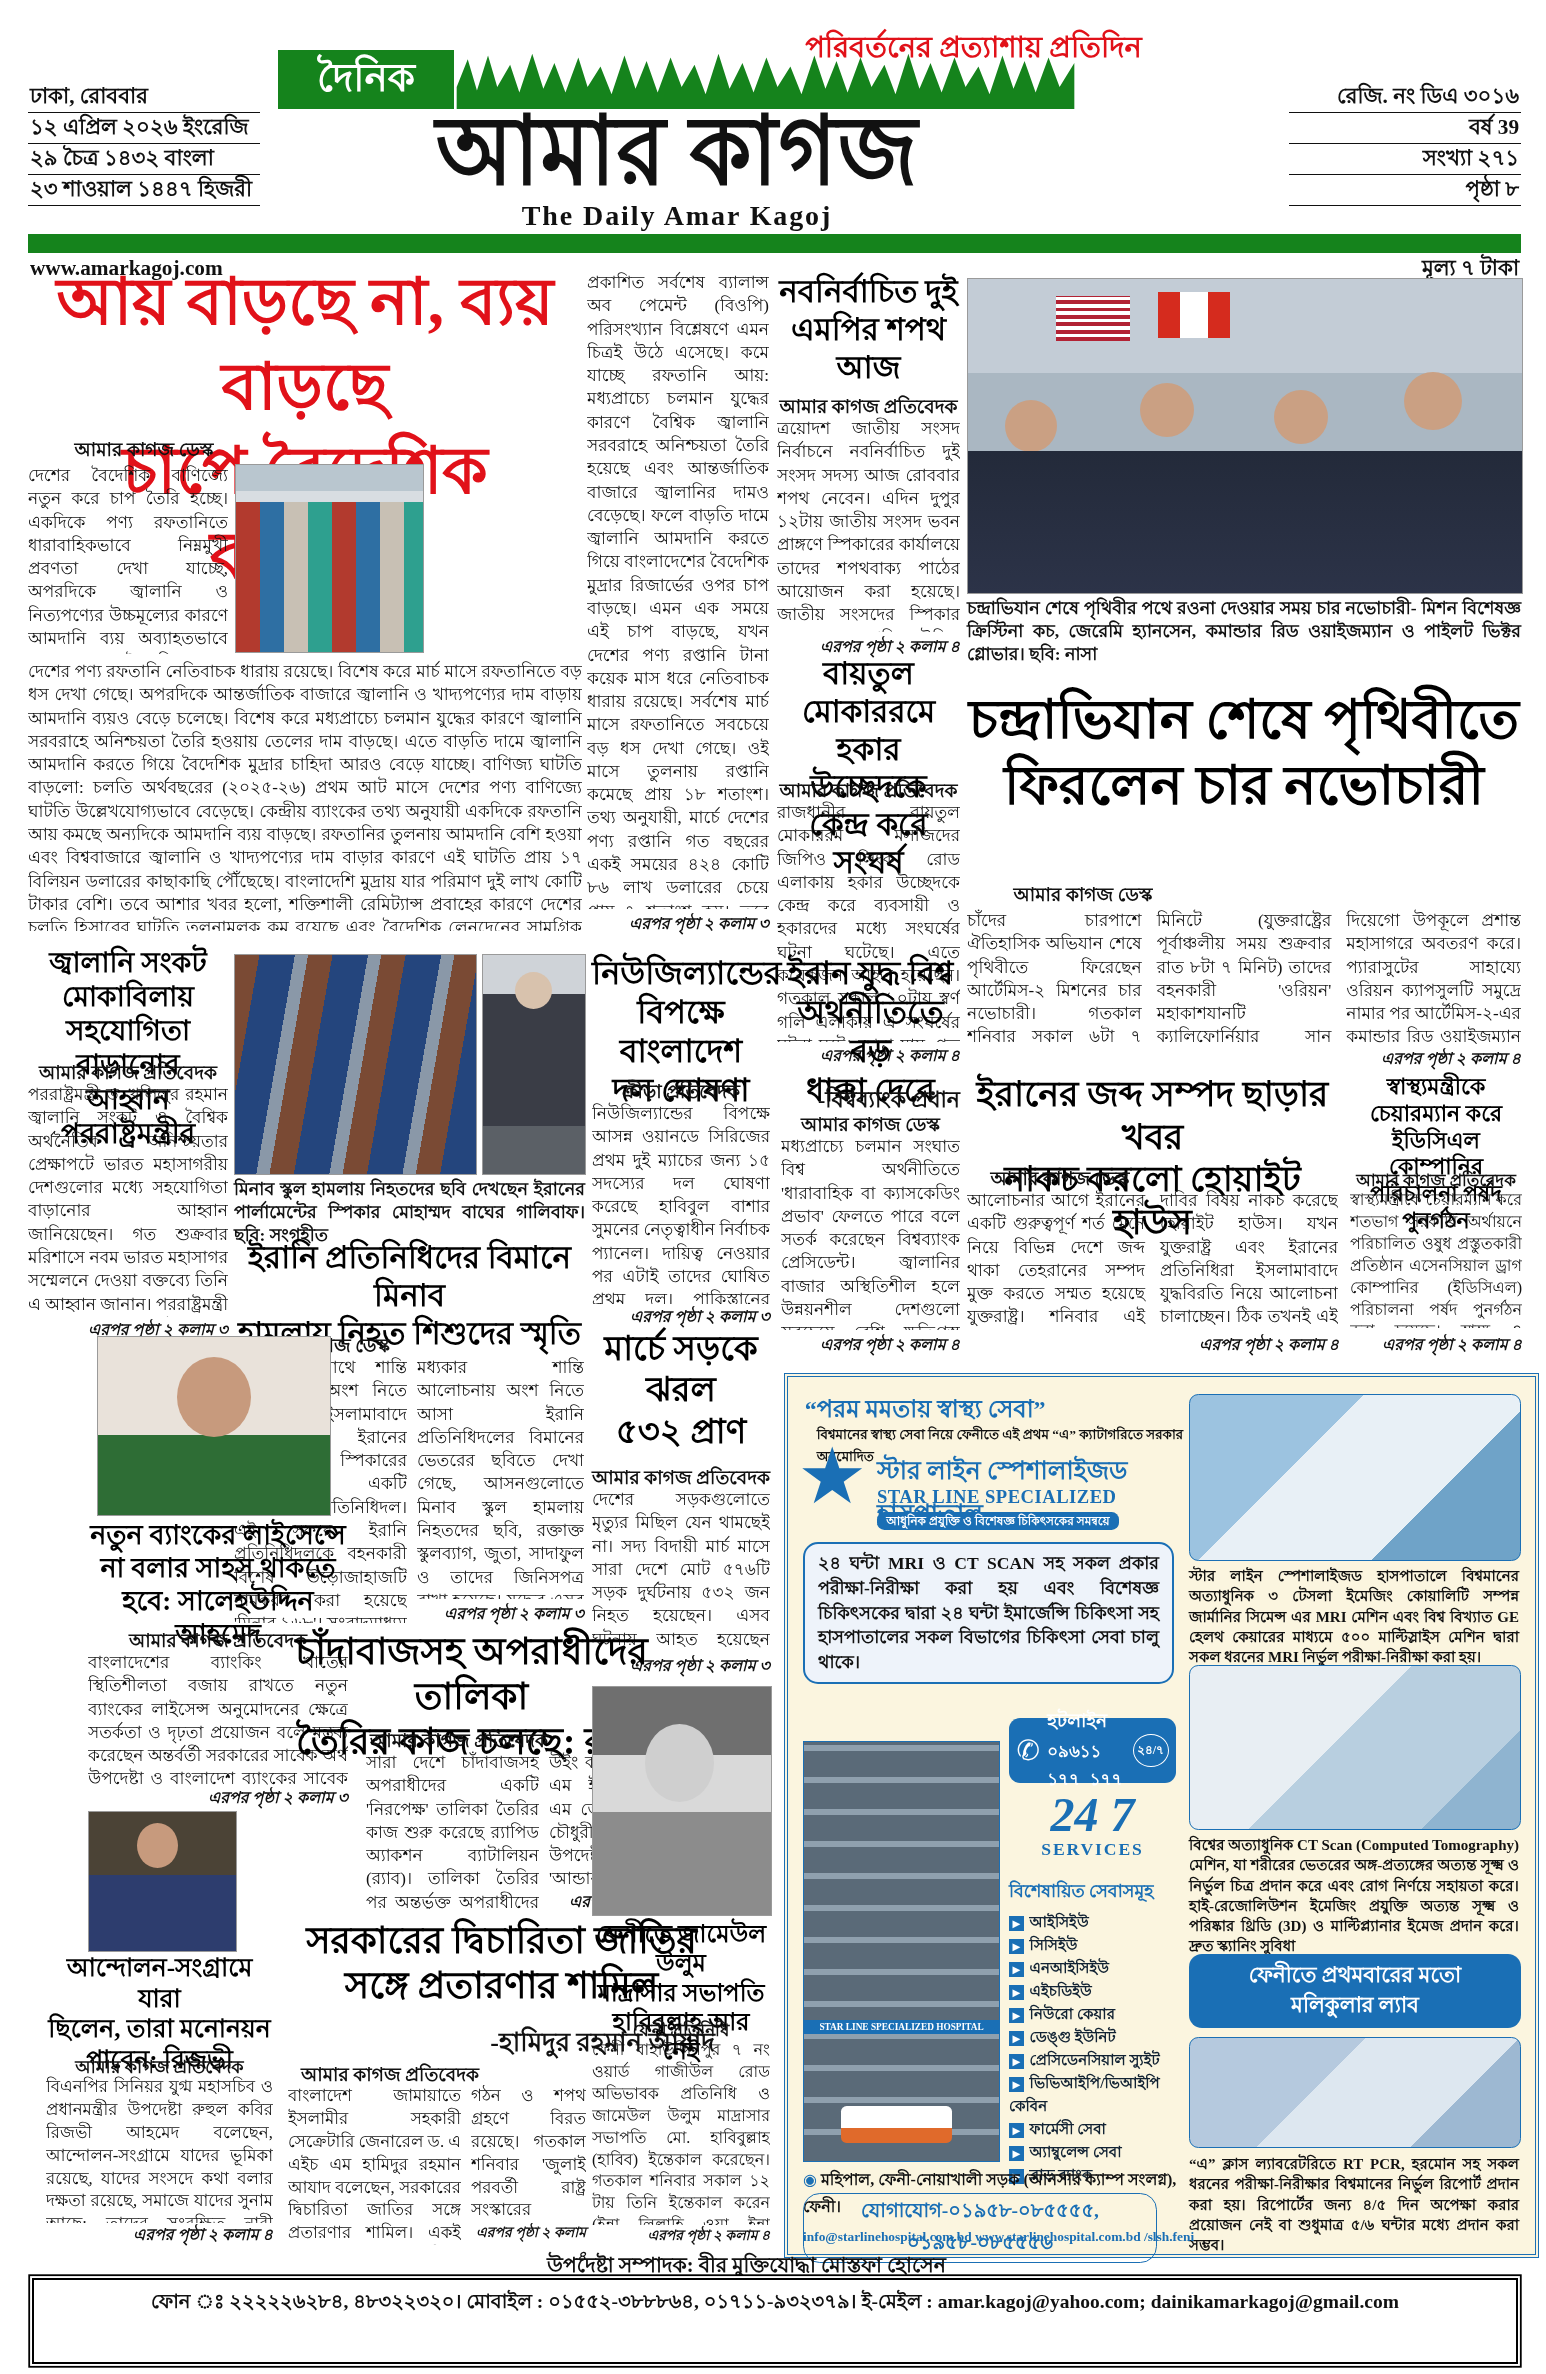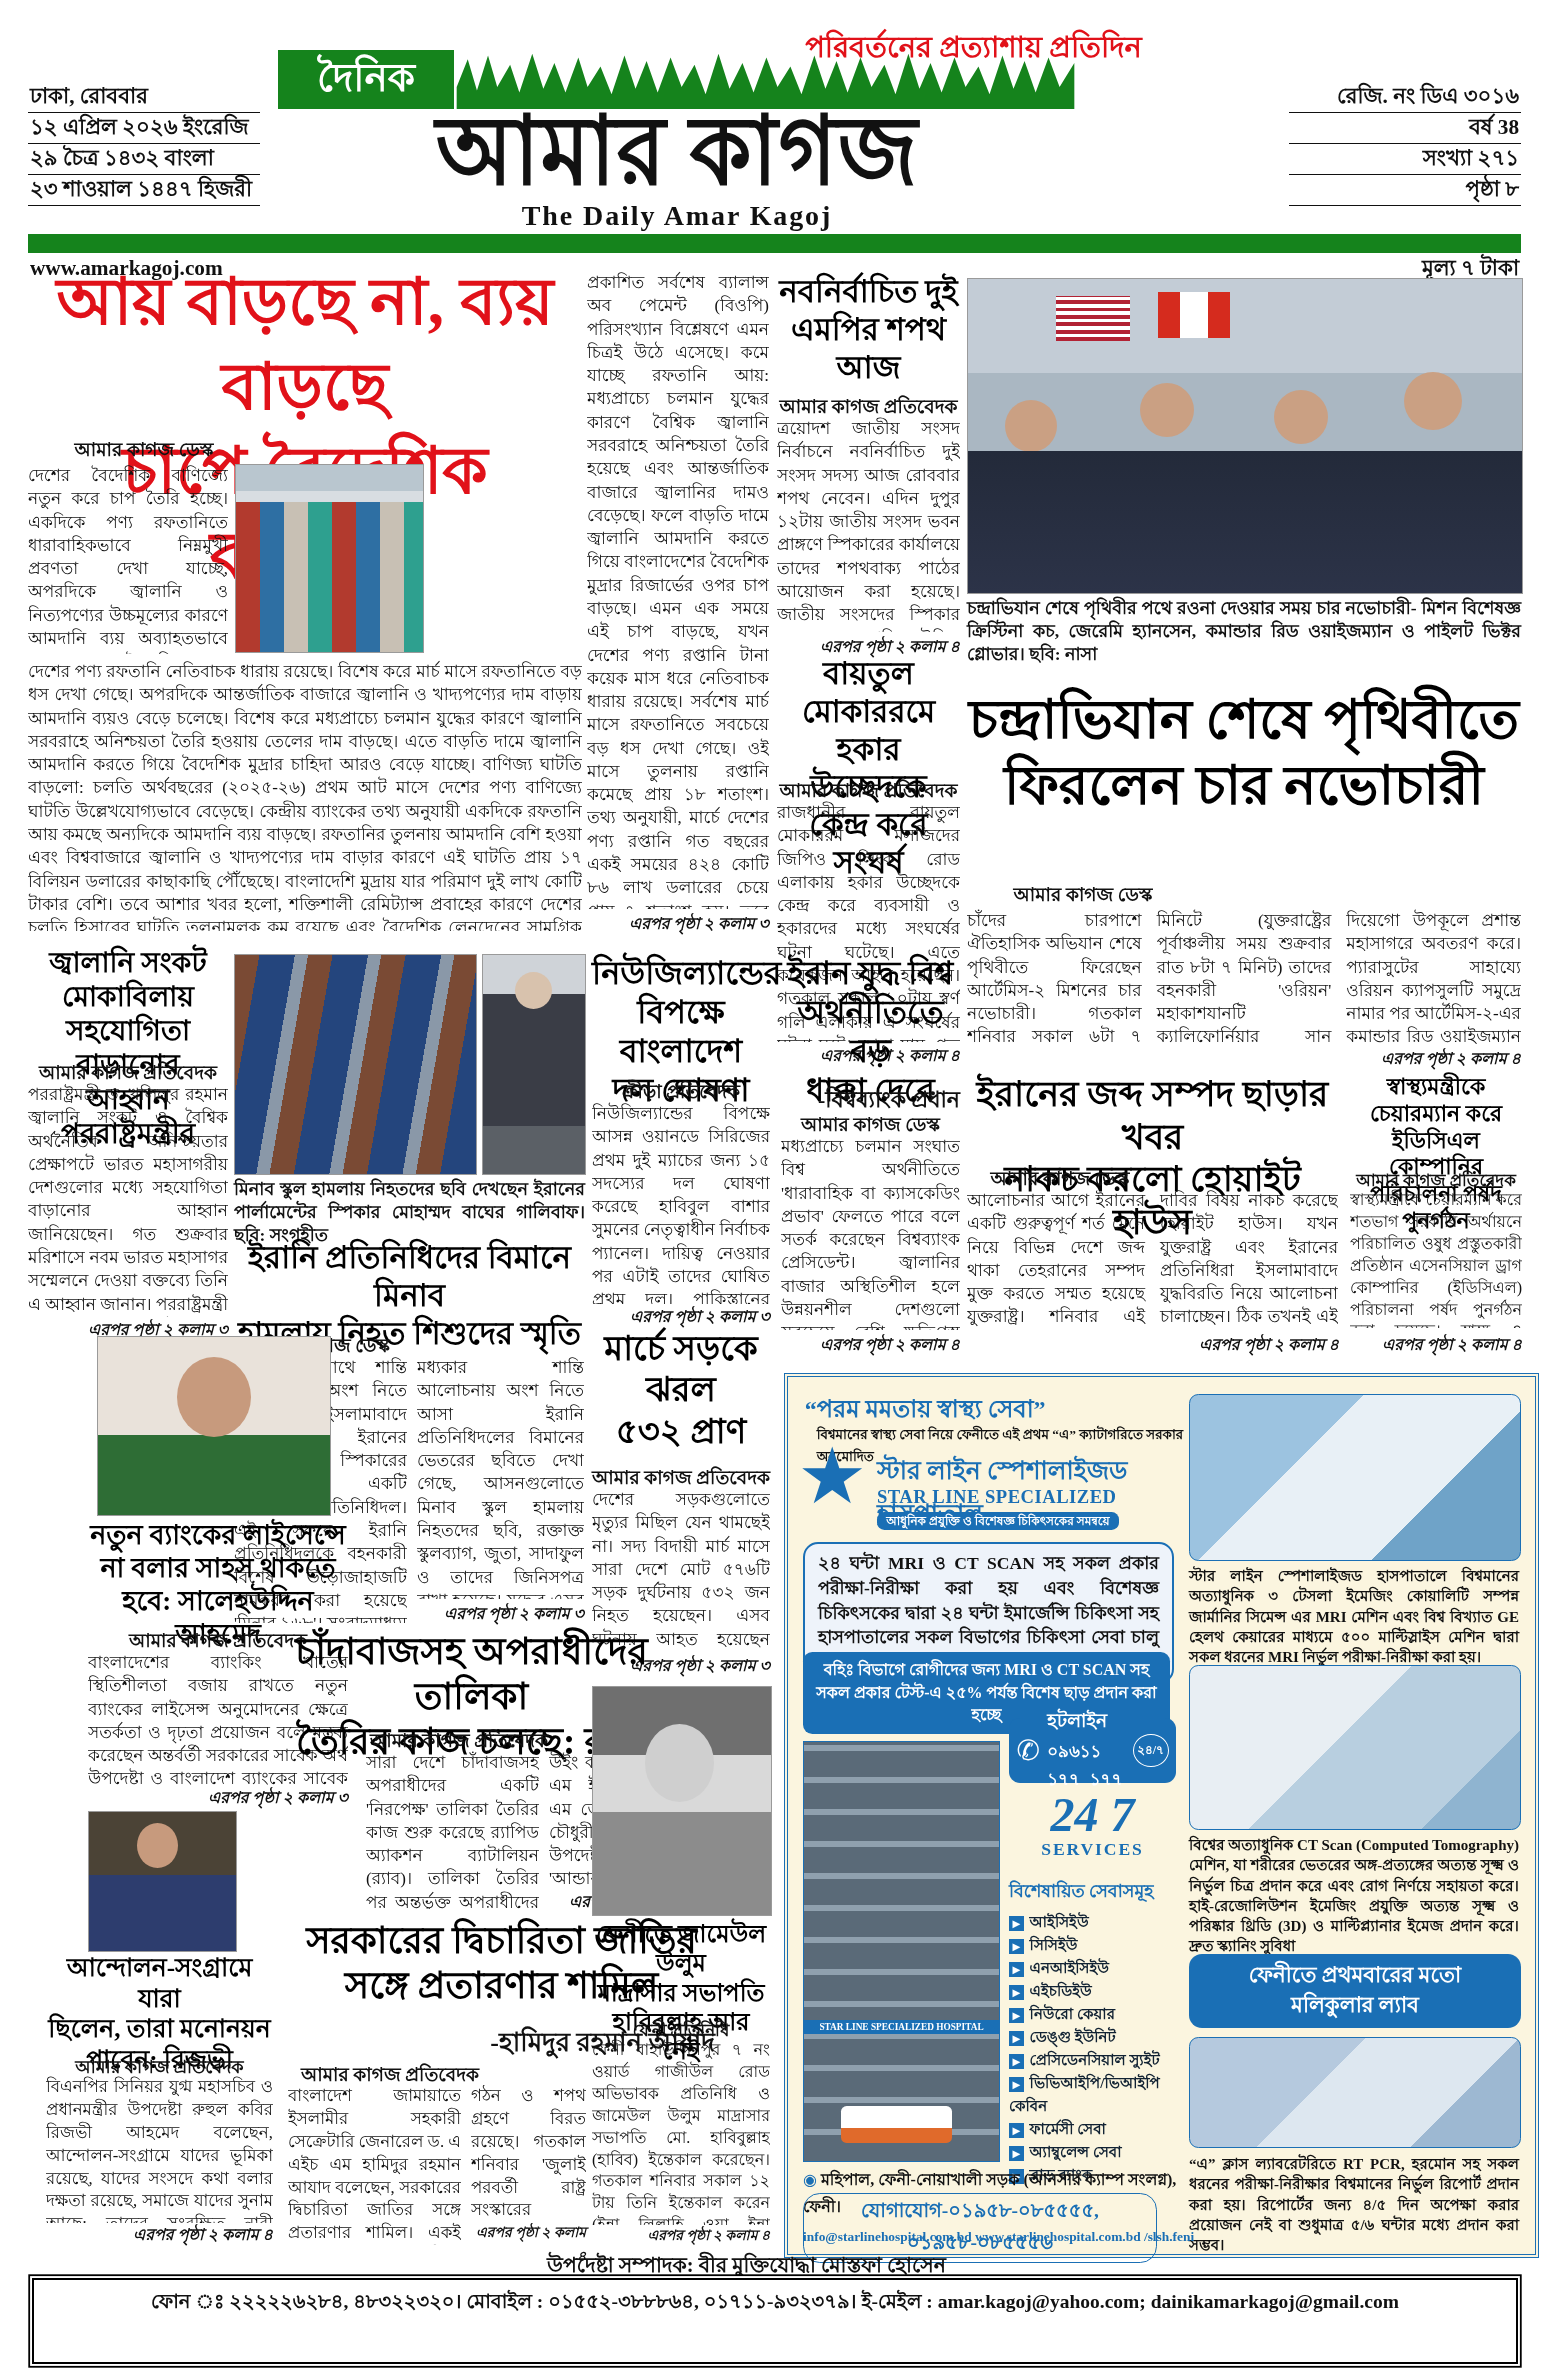--- a/index.html
+++ b/index.html
@@ -76,21 +76,21 @@
 
   <svg class="abs" style="left:455px;top:50px;" width="621" height="59" viewBox="0 0 670 64">
     <polygon fill="#15831c" points="0,64 0,40 12,10 22,44 34,6 44,40 58,16 68,46 82,4 94,42 106,14 118,46 132,8 142,40 156,18 168,48 182,6 194,42 206,12 218,46 232,8 244,40 258,16 270,48 284,4 296,42 310,14 322,46 336,8 348,40 362,18 374,48 388,6 400,42 412,12 424,46 438,8 450,40 464,16 476,48 490,4 502,42 514,14 526,46 540,8 552,40 566,18 578,48 592,6 604,42 616,12 628,46 642,8 654,40 670,14 670,64"></polygon>
   </svg>
 
   <div class="abs bigtitle" style="left:278px;top:104px;width:798px;">আমার কাগজ</div>
   <div class="abs subtitle" style="left:278px;top:200px;width:798px;">The Daily Amar Kagoj</div>
 
   <div class="abs info" style="left:1289px;top:82px;width:232px;text-align:right;">
     <div class="row">রেজি. নং ডিএ ৩০১৬</div>
-    <div class="row">বর্ষ 38</div>
+    <div class="row">বর্ষ 39</div>
     <div class="row">সংখ্যা ২৭১</div>
     <div class="row">পৃষ্ঠা ৮</div>
     <div class="row">মূল্য ৭ টাকা</div>
   </div>
 
   <div class="abs greenbar" style="left:28px;top:234px;width:1493px;height:18.6px;"></div>
 
   <div class="abs hl-red" style="left:28px;top:260px;width:554px;font-size:65px;">আয় বাড়ছে না, ব্যয় বাড়ছে
 চাপে বৈদেশিক বাণিজ্য</div>
   <div class="abs byline" style="left:28px;top:436px;width:232px;">আমার কাগজ ডেস্ক</div>
@@ -232,21 +232,20 @@
   <div class="abs adbox" style="left:784px;top:1373px;width:747px;height:877px;">
     <div class="abs adblue" style="left:16.7px;top:13px;width:371px;font-size:24px;font-weight:900;">“পরম মমতায় স্বাস্থ্য সেবা”</div>
     <div class="abs" style="left:16.7px;top:48px;width:375px;font-size:13.4px;font-weight:bold;margin-left:12px;">বিশ্বমানের স্বাস্থ্য সেবা নিয়ে ফেনীতে এই প্রথম “এ” ক্যাটাগরিতে সরকার অনুমোদিত</div>
     <div class="abs adblue" style="left:9.3px;top:61px;width:83px;font-size:78px;line-height:1;">★</div>
     <div class="abs adblue" style="left:89px;top:74px;width:306px;font-size:25px;font-weight:900;">স্টার লাইন স্পেশালাইজড হাসপাতাল</div>
     <div class="abs adblue" style="left:89px;top:109px;width:306px;font-size:18.6px;font-weight:900;letter-spacing:0.5px;">STAR LINE SPECIALIZED HOSPITAL</div>
     <div class="abs" style="left:89px;top:135px;width:306px;">
       <span style="background:#1a6fb5;color:#fff;font-size:12px;font-weight:bold;padding:1.9px 9.3px;border-radius:7.4px;">আধুনিক প্রযুক্তি ও বিশেষজ্ঞ চিকিৎসকের সমন্বয়ে</span>
     </div>
     <div class="abs ad-box1" style="left:15px;top:165px;width:341px;">২৪ ঘন্টা MRI ও CT SCAN সহ সকল প্রকার পরীক্ষা-নিরীক্ষা করা হয় এবং বিশেষজ্ঞ চিকিৎসকের দ্বারা ২৪ ঘন্টা ইমার্জেন্সি চিকিৎসা সহ হাসপাতালের সকল বিভাগের চিকিৎসা সেবা চালু থাকে।</div>
-    <div class="abs ad-banner" style="left:15px;top:275px;width:341px;">বহিঃ বিভাগে রোগীদের জন্য MRI ও CT SCAN সহ সকল প্রকার টেস্ট-এ ২৫% পর্যন্ত বিশেষ ছাড় প্রদান করা হচ্ছে</div>
 
     <div class="photo ph-building" style="left:15px;top:364px;width:195px;height:419px;border:1.9px solid #1a6fb5;">
       <div class="abs" style="left:0;top:278px;width:195px;background:#1a6fb5;color:#fff;font-size:9.3px;font-weight:bold;text-align:center;padding:1.9px 0;">STAR LINE SPECIALIZED HOSPITAL</div>
       <div class="abs" style="left:37px;top:364px;width:111px;height:37px;background:linear-gradient(180deg,#fff 60%,#e06a2b 60%);border-radius:5.6px;"></div>
     </div>
 
     <div class="abs" style="left:221px;top:341px;width:167px;height:65px;background:#1a6fb5;border-radius:11px;color:#fff;display:flex;align-items:center;gap:7.4px;padding:0 7.4px;box-sizing:border-box;">
       <span style="font-size:28px;">✆</span>
       <span>
         <span style="display:block;font-size:18.6px;font-weight:900;">হটলাইন</span>

